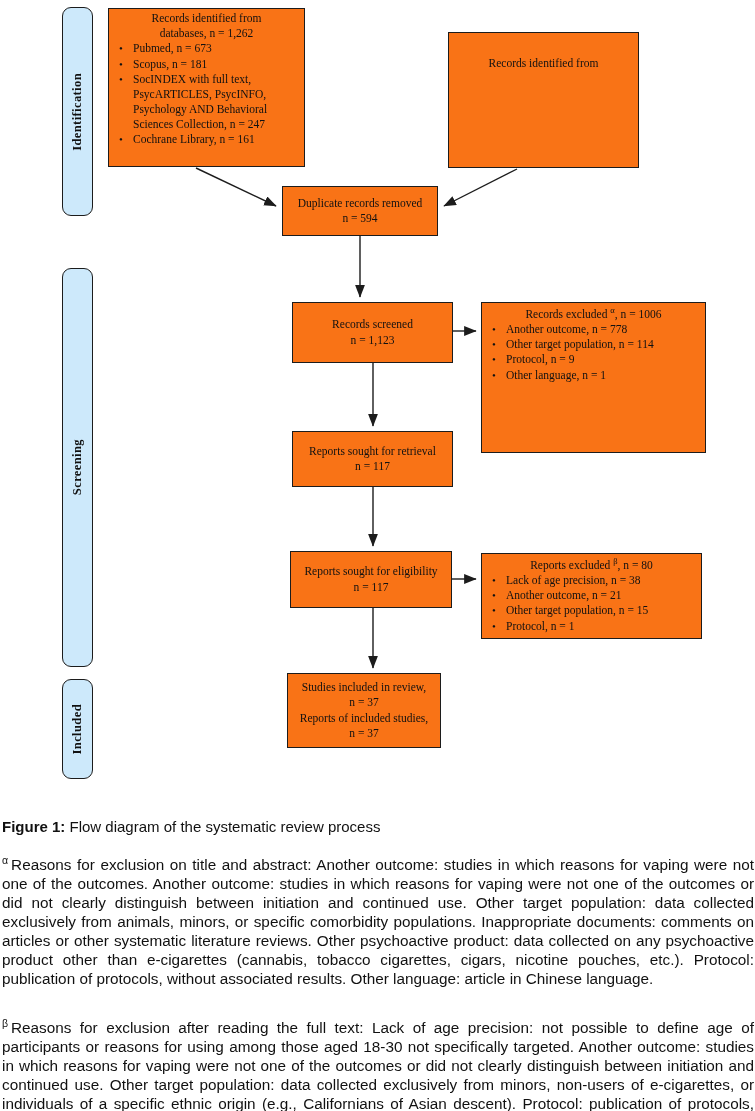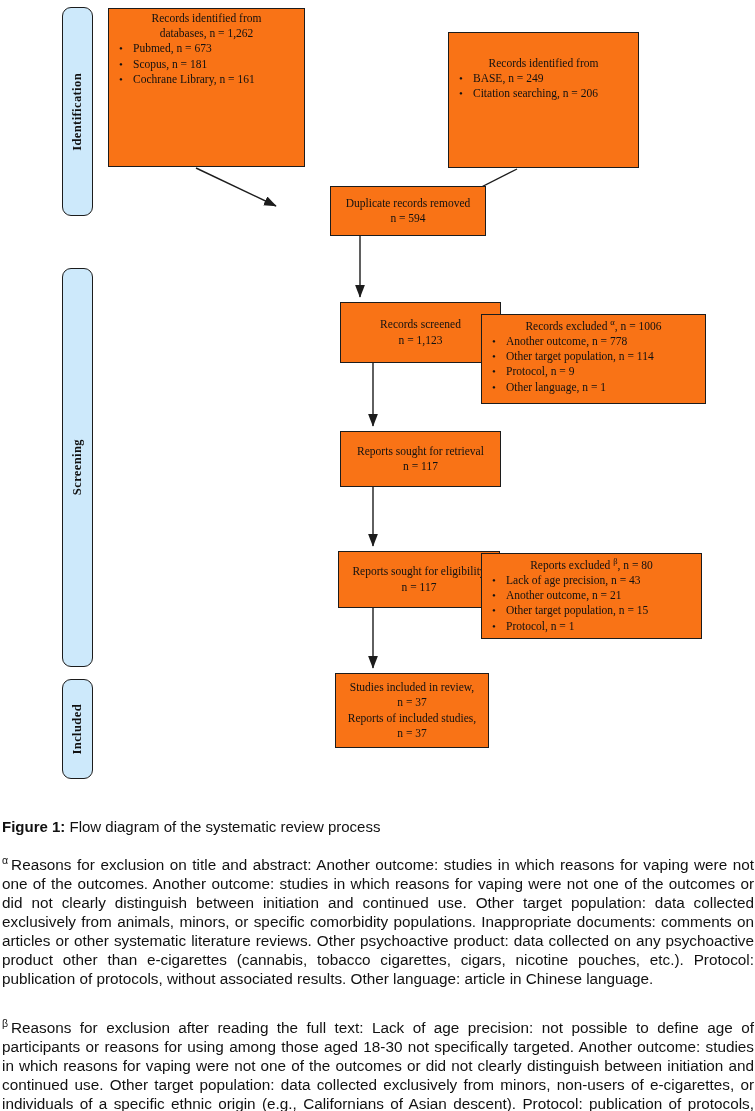--- a/index.html
+++ b/index.html
@@ -60,28 +60,27 @@
     text-align: center;
     font-size: 11px;
   }
   .bullet > span { flex: 1 1 auto; padding-right: 2px; }
   .centerbox {
     display: flex;
     flex-direction: column;
     justify-content: center;
     text-align: center;
     padding: 2px 4px;
-    margin-left: 48px;
   }
 
   #box-databases     { left: 108px; top: 8px;   width: 197px; height: 159px; }
   #box-other-sources { left: 448px; top: 32px;  width: 191px; height: 136px; padding-top: 21px; }
   #box-duplicates    { left: 282px; top: 186px; width: 156px; height: 50px; }
   #box-screened      { left: 292px; top: 302px; width: 161px; height: 61px; }
-  #box-excluded-screening   { left: 481px; top: 302px; width: 225px; height: 90px; margin-top: 12px; }
+  #box-excluded-screening   { left: 481px; top: 302px; width: 225px; height: 151px; }
   #box-retrieval     { left: 292px; top: 431px; width: 161px; height: 56px; }
   #box-eligibility   { left: 290px; top: 551px; width: 162px; height: 57px; }
   #box-excluded-eligibility { left: 481px; top: 553px; width: 221px; height: 86px; }
   #box-included      { left: 287px; top: 673px; width: 154px; height: 75px; }
 
   sup.alpha { font-size: 8.5px; }
 
   
   #caption {
     position: absolute;
@@ -142,35 +141,30 @@
         <div>databases, n = 1,262</div>
       </div>
       <div class="bullets">
         <div class="bullet">
             <span>Pubmed, n = 673</span>
           </div>
         <div class="bullet">
             <span>Scopus, n = 181</span>
           </div>
         <div class="bullet">
+            <span>SocINDEX with full text, PsycARTICLES, PsycINFO, Psychology AND Behavioral Sciences Collection, n = 247</span>
+          </div>
+        <div class="bullet">
             <span>Cochrane Library, n = 161</span>
           </div>
       </div>
     </div>
 
     <div class="box" id="box-other-sources">
       <div class="title">Records identified from</div>
-      <div class="bullets">
-        <div class="bullet">
-            <span>BASE, n = 249</span>
-          </div>
-        <div class="bullet">
-            <span>Citation searching, n = 206</span>
-          </div>
-      </div>
     </div>
 
     <div class="box centerbox" id="box-duplicates">
       <div>Duplicate records removed</div>
       <div>n = 594</div>
     </div>
 
     <div class="box centerbox" id="box-screened">
       <div>Records screened</div>
       <div>n = 1,123</div>
@@ -205,21 +199,21 @@
       <div>Reports sought for eligibility</div>
       <div>n = 117</div>
     </div>
 
     <div class="box" id="box-excluded-eligibility">
       <div class="title">
         <span>Reports excluded </span><sup class="alpha">β</sup><span>, n = 80</span>
       </div>
       <div class="bullets">
         <div class="bullet">
-            <span>Lack of age precision, n = 43</span>
+            <span>Lack of age precision, n = 38</span>
           </div>
         <div class="bullet">
             <span>Another outcome, n = 21</span>
           </div>
         <div class="bullet">
             <span>Other target population, n = 15</span>
           </div>
         <div class="bullet">
             <span>Protocol, n = 1</span>
           </div>

